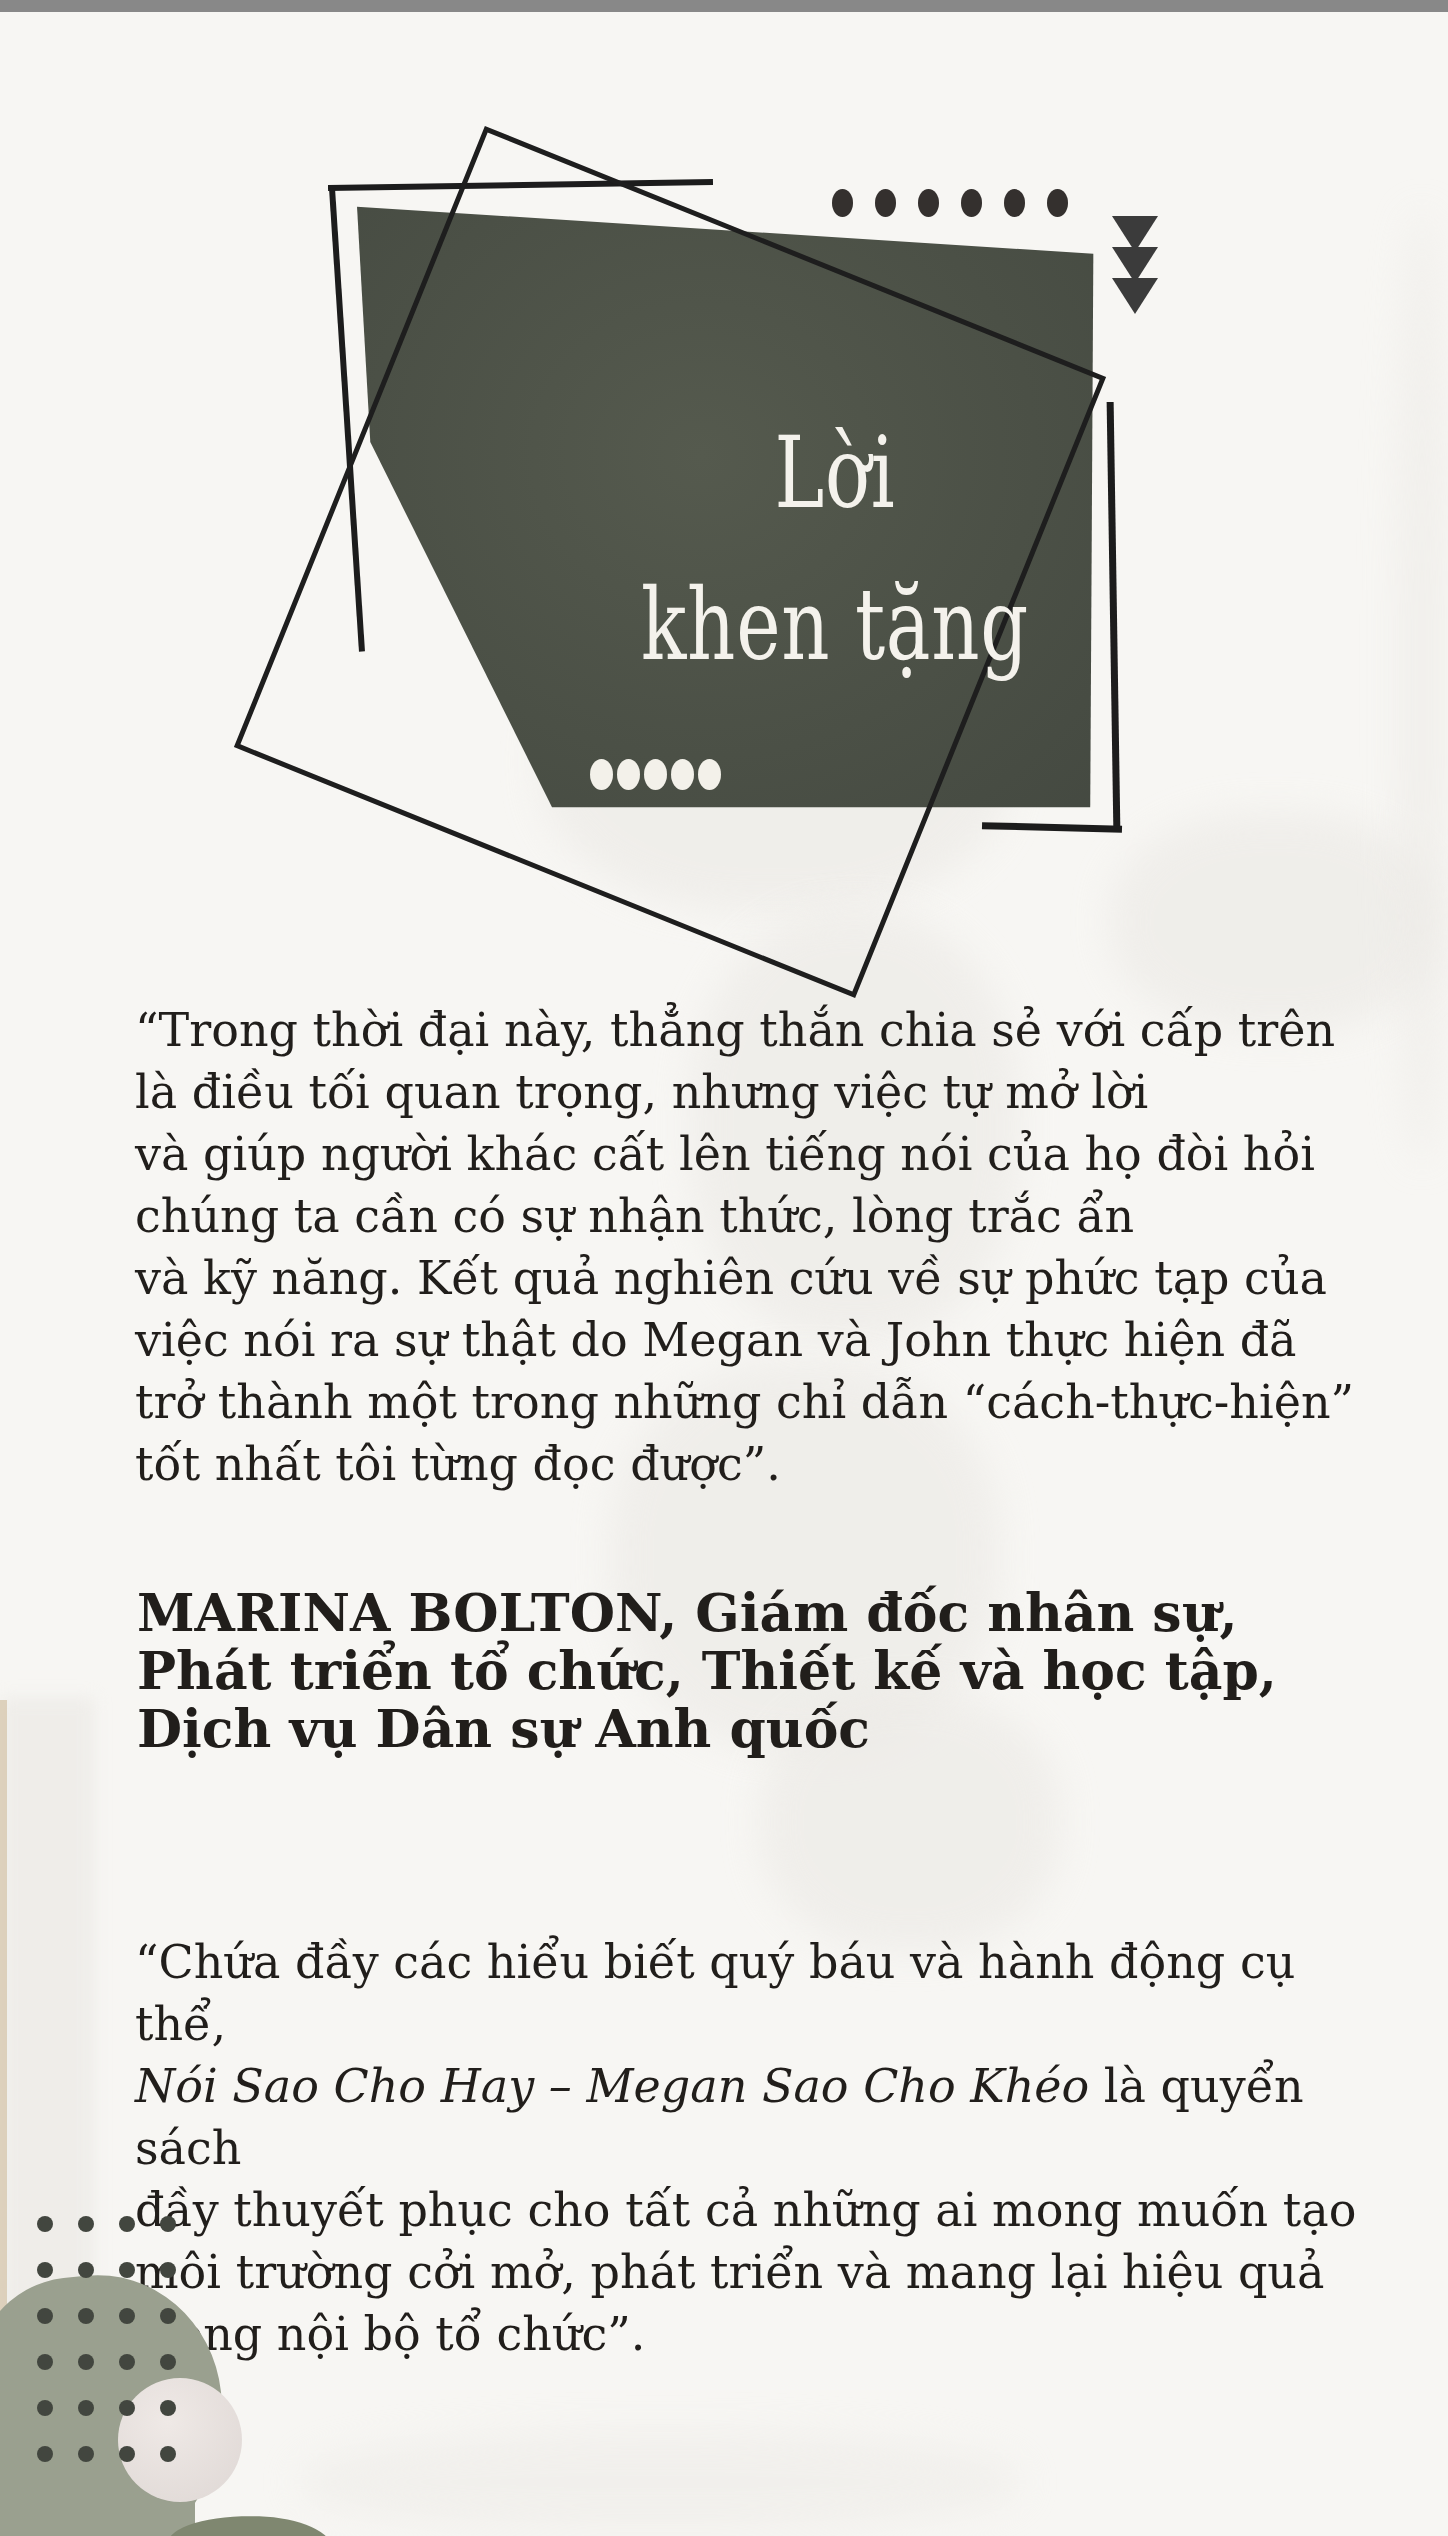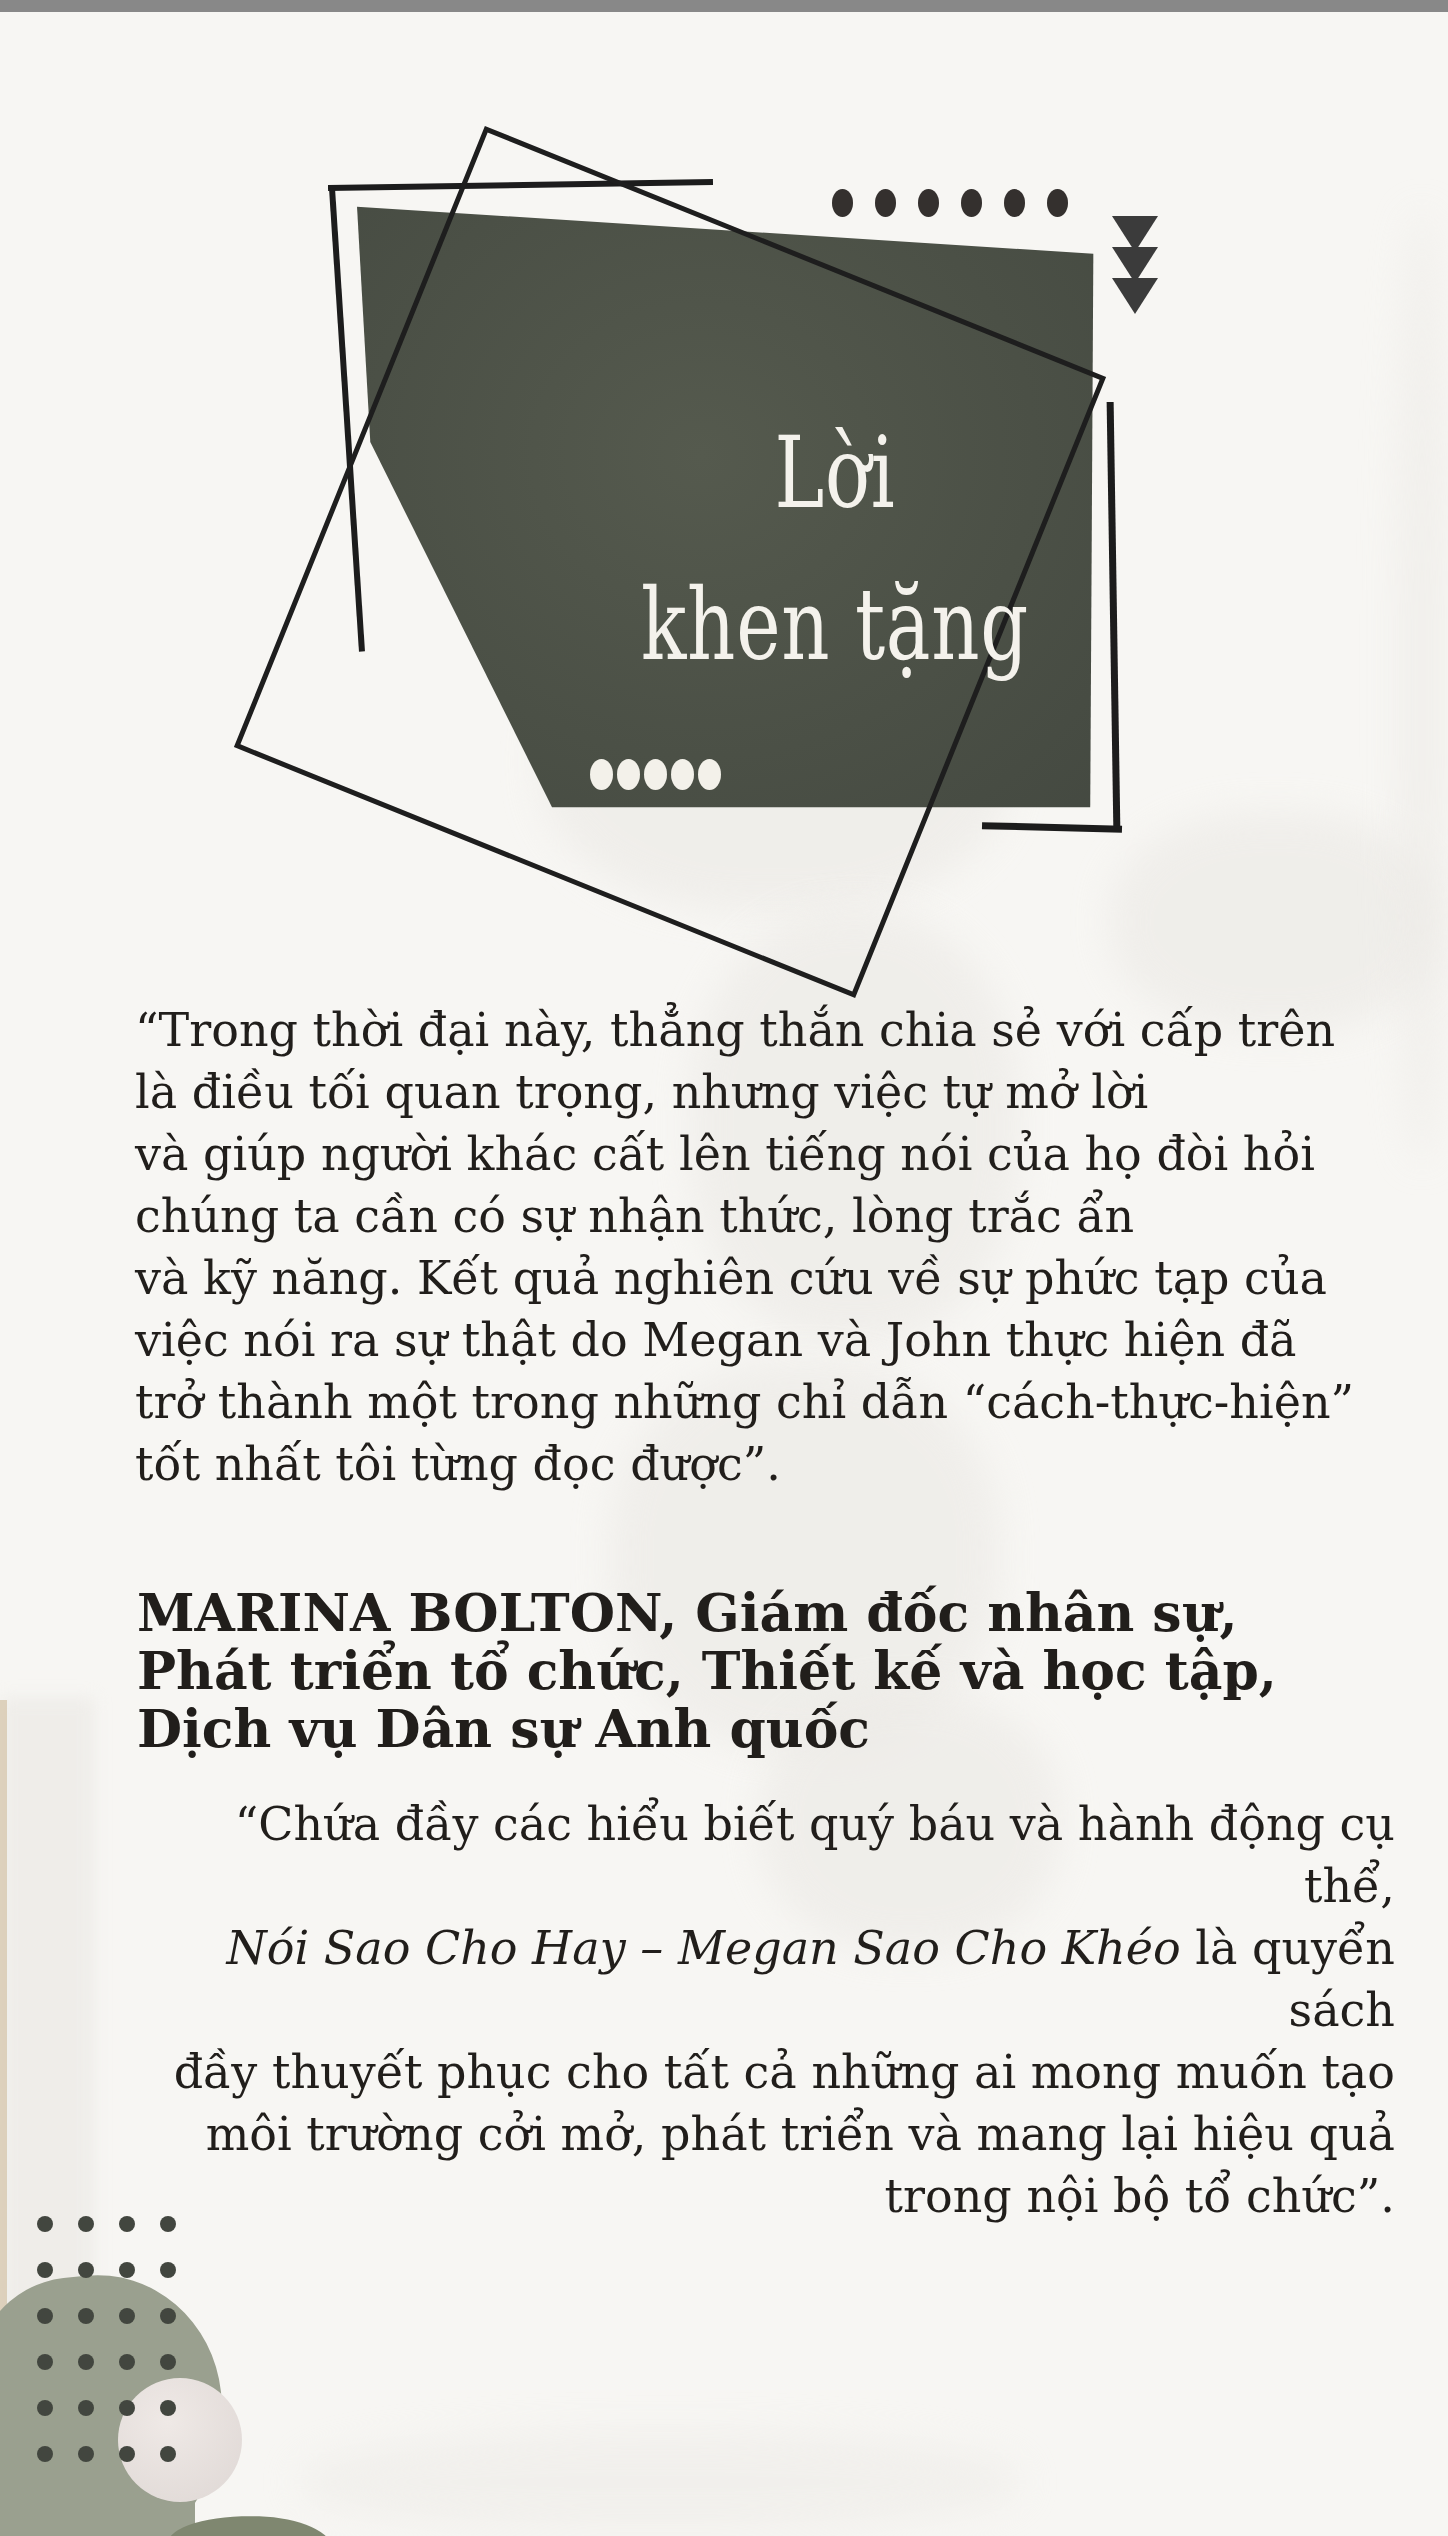--- a/index.html
+++ b/index.html
@@ -48,21 +48,21 @@
   .tri-col span + span{margin-top:-5px;}
   .white-dots{position:absolute;left:590px;top:747px;display:flex;gap:4px;}
   .white-dots span{width:23px;height:31px;border-radius:50%;background:#f3f1ea;}
 
   
   .quote{
     position:absolute;left:135px;width:1260px;
     font-size:46px;line-height:62px;white-space:pre-line;
   }
   .q1{top:987px;}
-  .q2{top:1781px;text-align:right;}
+  .q2{top:1919px;}
   .quote .book-title{font-style:italic;}
   .attribution{
     position:absolute;font-weight:bold;font-size:52px;line-height:58px;white-space:pre-line;
   }
   .a1{left:137px;top:1572px;}
   .a2{left:265px;top:2243px;line-height:55px;}
 
   
   .blob{position:absolute;left:-22px;top:2263px;width:245px;height:285px;background:#9aa08f;
         border-radius:45% 55% 60% 40% / 40% 50% 60% 50%;transform:rotate(-6deg);}

